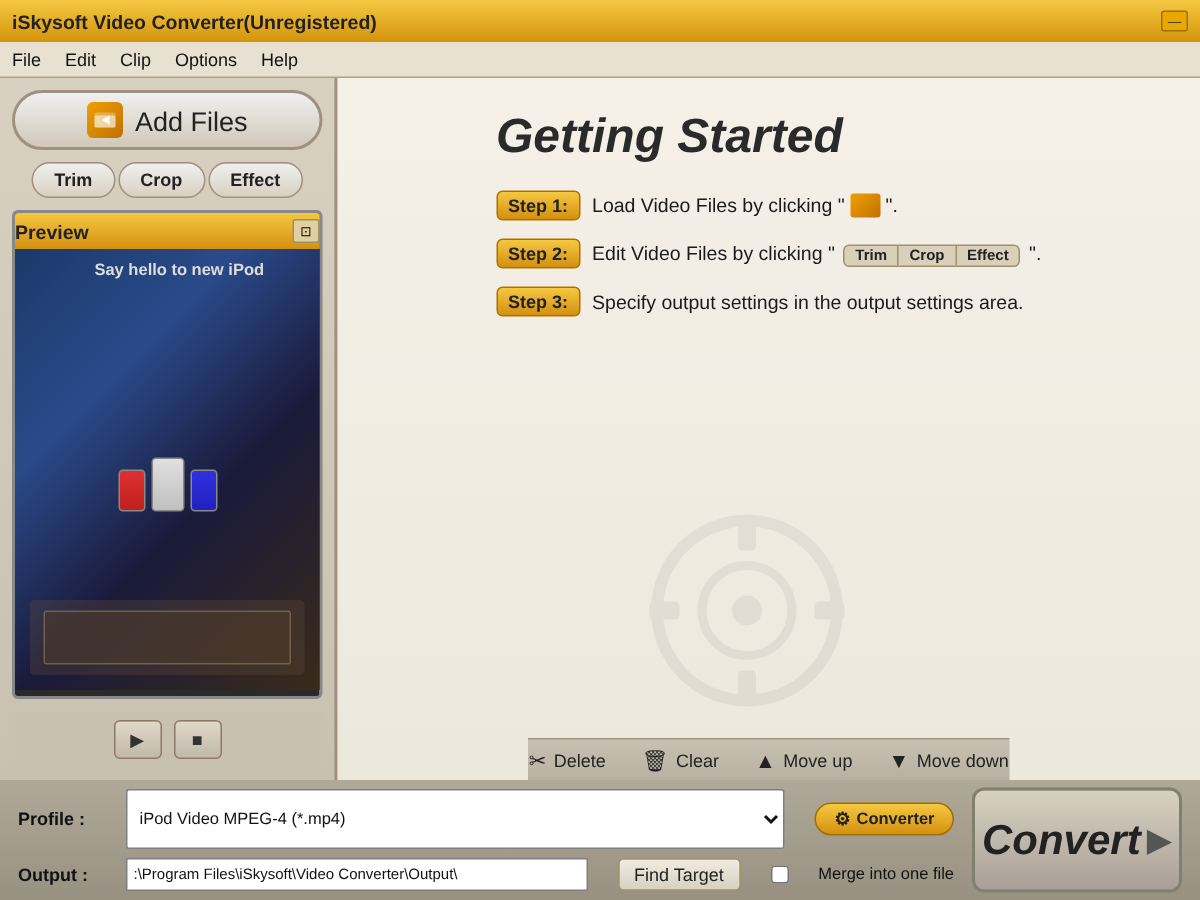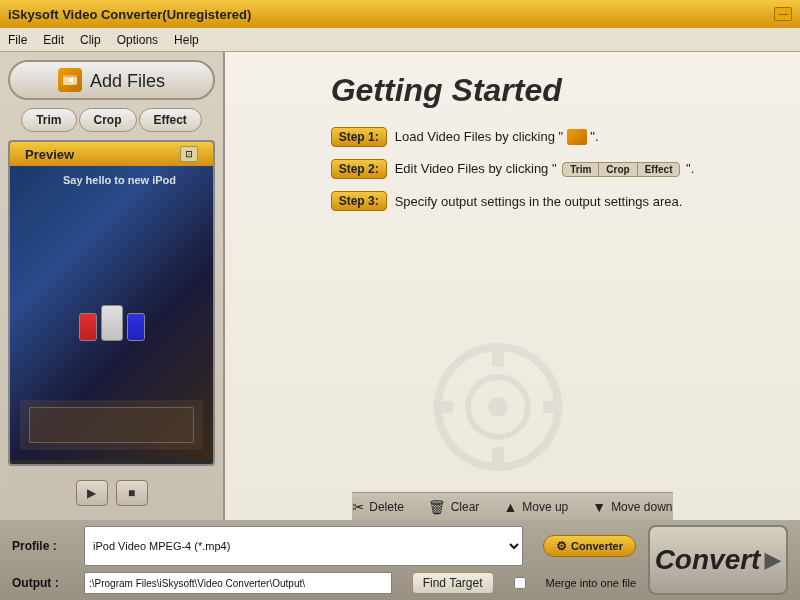--- a/index.html
+++ b/index.html
@@ -125,21 +125,21 @@
     
     .preview-panel {
       background: linear-gradient(to bottom, #1a1a1a, #2a2a2a);
       border: 2px solid #888;
       border-radius: 4px;
       flex: 1;
       position: relative;
     }
     .preview-header {
       background: linear-gradient(to bottom, #f5c842, #d49010);
-      padding: 4px 15px;
+      padding: 4px 0;
       display: flex;
       align-items: center;
       justify-content: space-between;
       border-radius: 2px 2px 0 0;
     }
     .preview-title {
       font-size: 13px;
       font-weight: bold;
       color: #222;
     }

